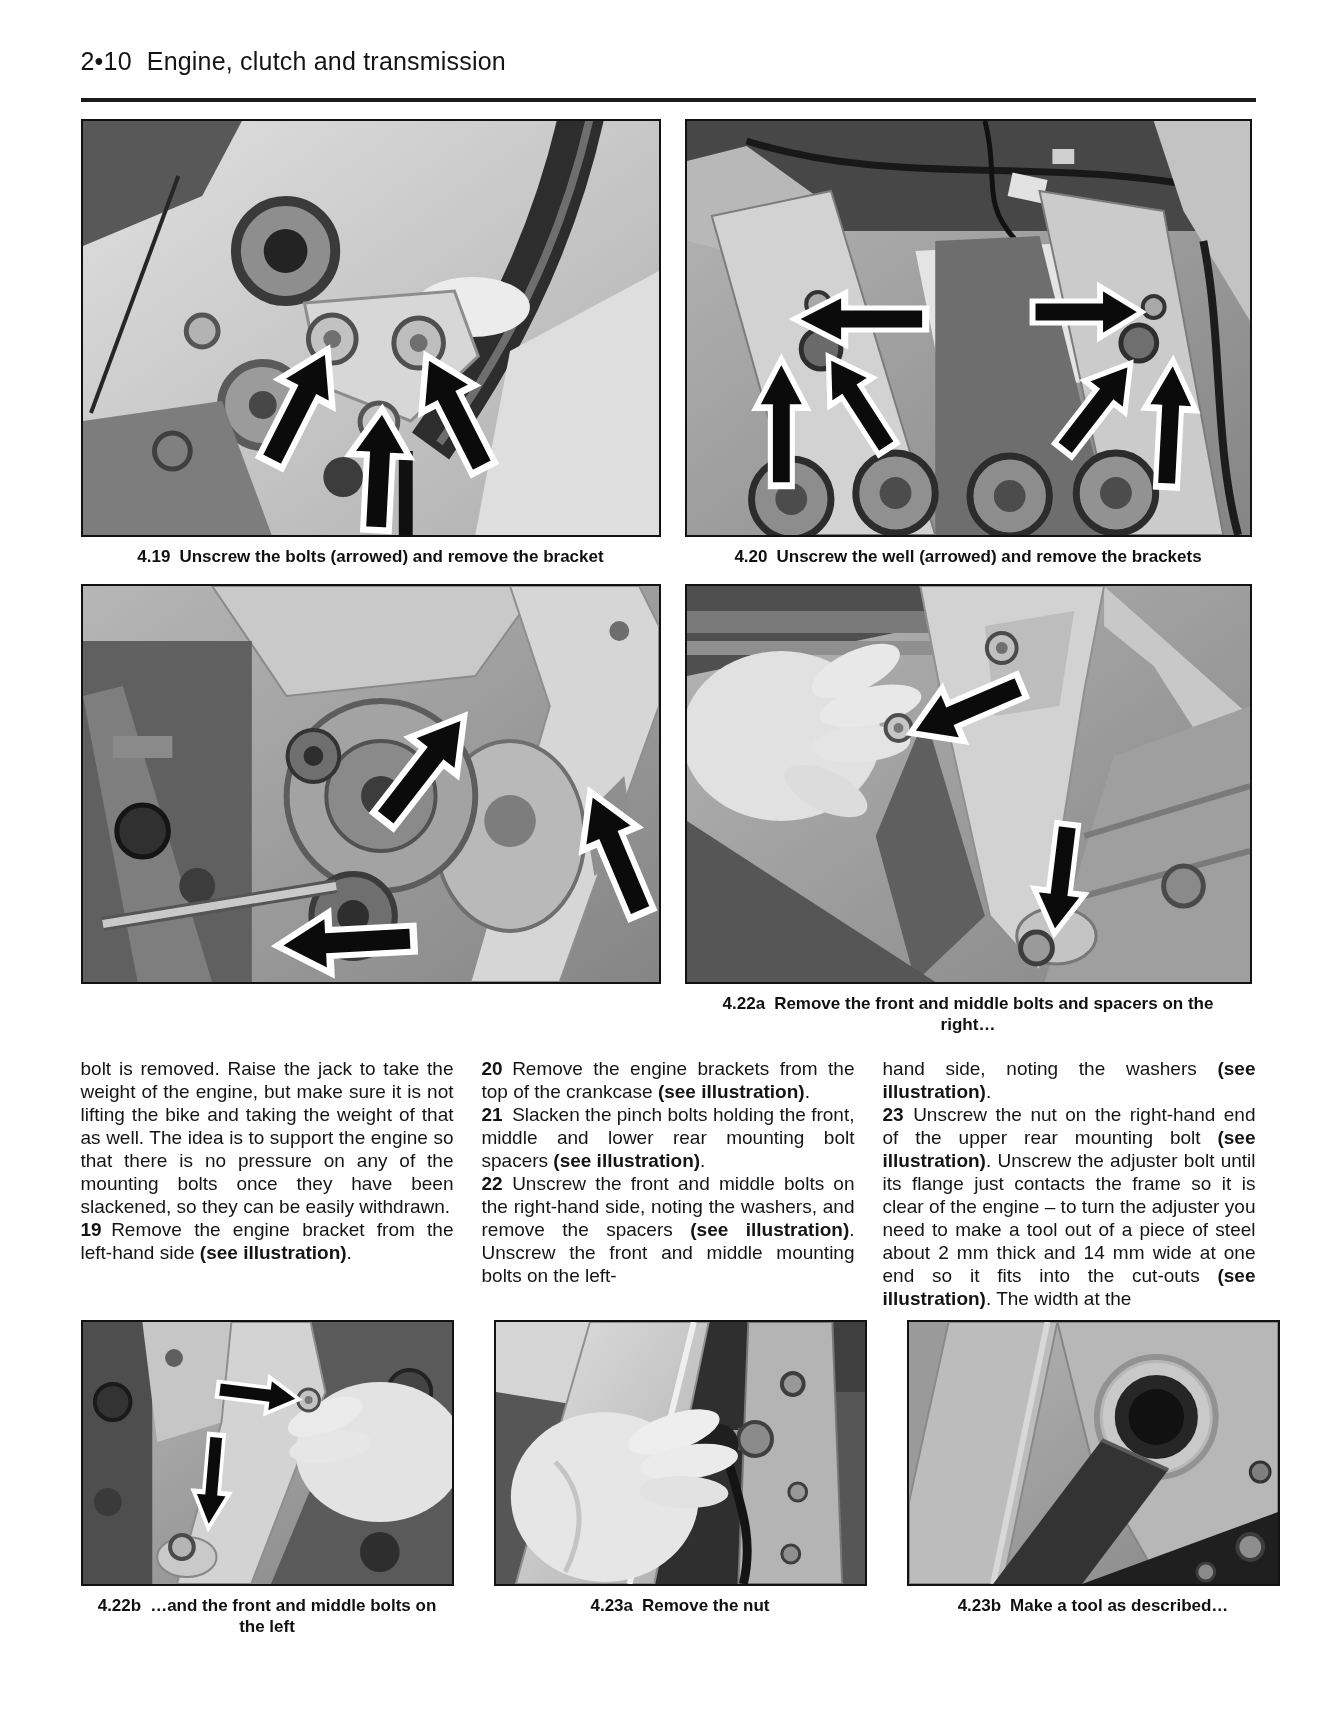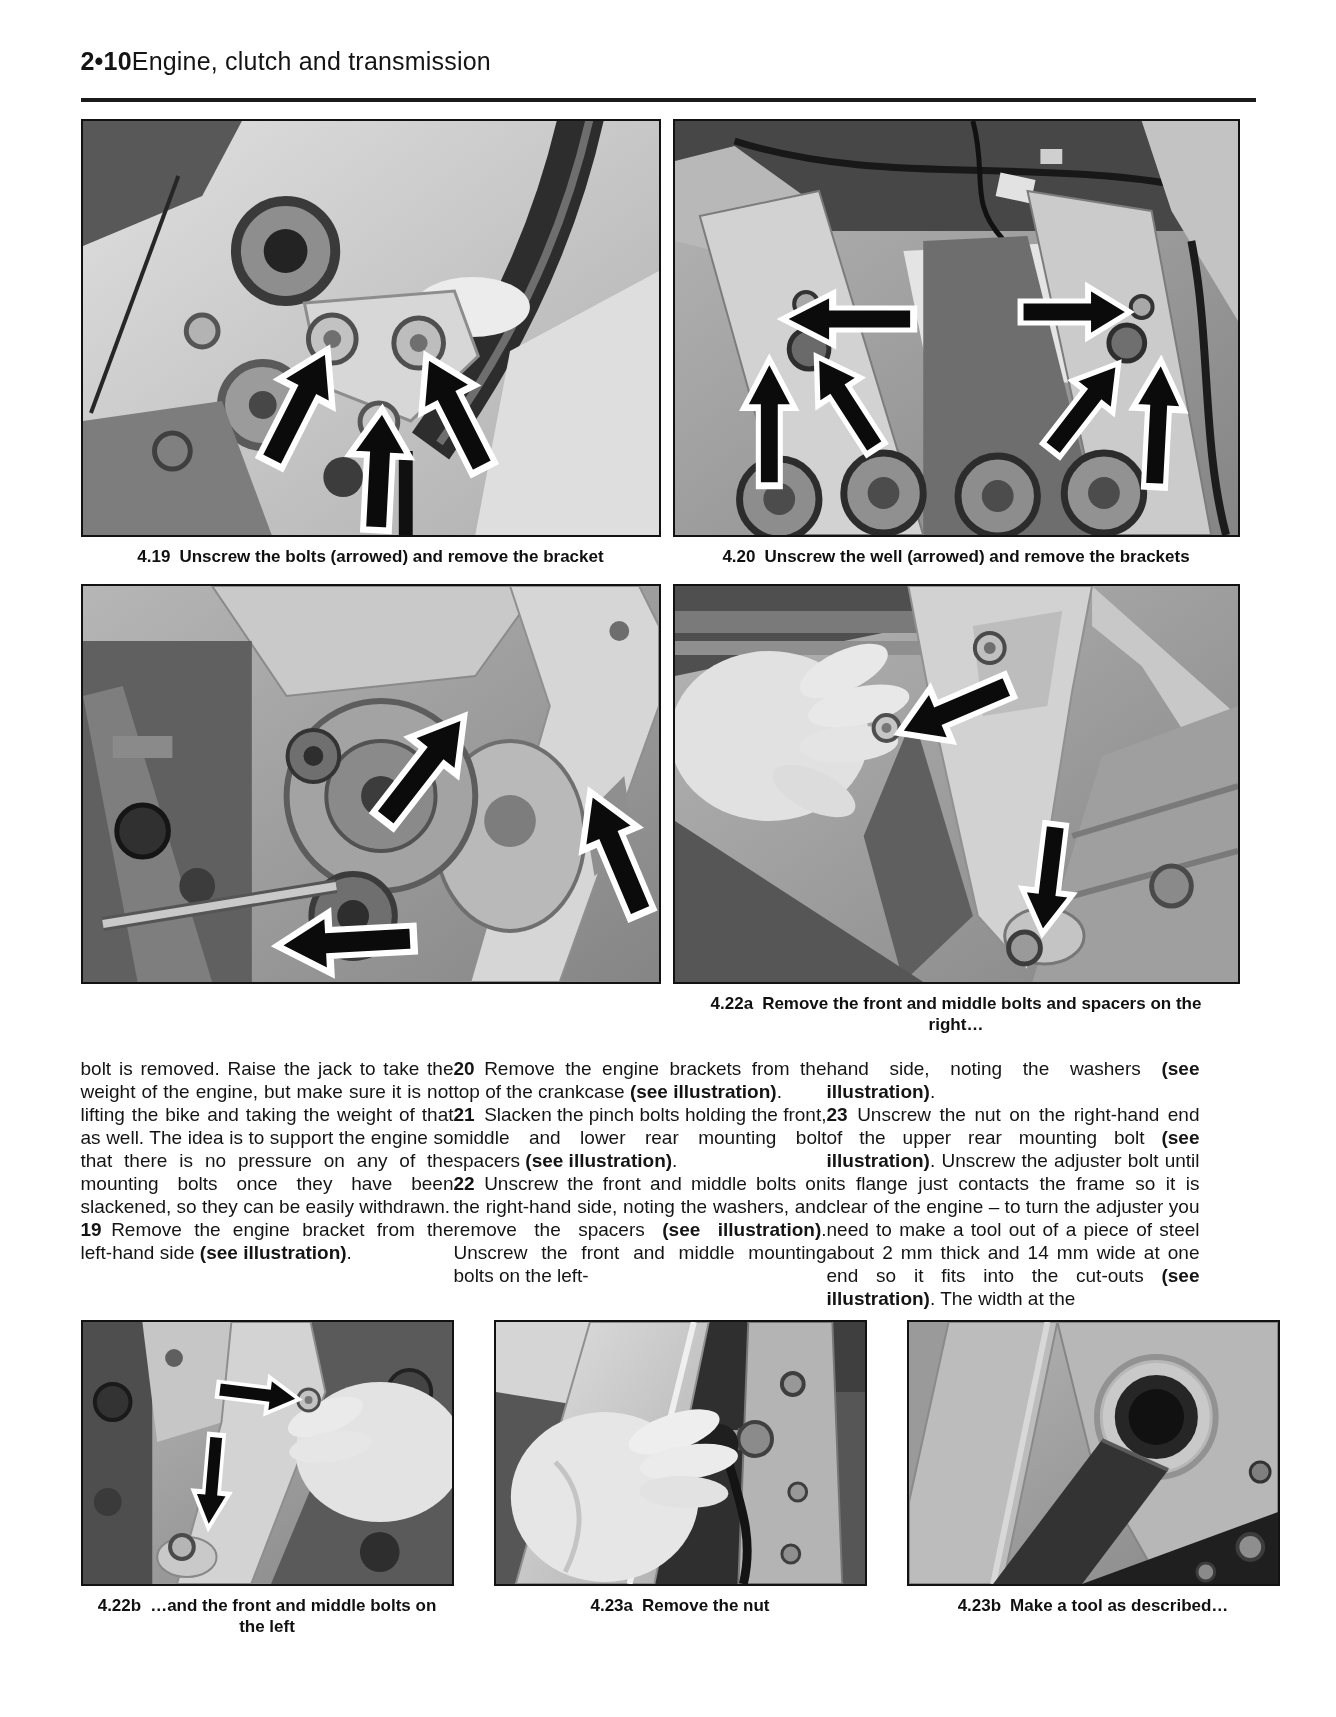--- a/index.html
+++ b/index.html
@@ -4,43 +4,43 @@
 <style>
   html,body{margin:0;padding:0}
   body{
     width:1336px;height:1717px;background:#ffffff;
     font-family:"Liberation Sans", sans-serif;color:#141414;
     -webkit-font-smoothing:antialiased;
   }
   .page{position:relative;width:1336px;height:1717px;overflow:hidden}
   .content{width:1175px;margin:0 auto;padding-top:48px}
   .pg-header{font-size:25px;line-height:27px;letter-spacing:.2px}
-  .pg-num{font-weight:700;}
+  .pg-num{font-weight:400;margin-right:15px}
   .pg-title{font-weight:400}
   .rule{height:4px;background:#1b1b1b;margin-top:23px}
 
   .figrow{display:grid;margin-top:17px}
-  .figrow.two{grid-template-columns:580px 567px;gap:12px}
+  .figrow.two{grid-template-columns:580px 567px;gap:24px}
   .figrow.three{grid-template-columns:373px 373px 373px;gap:40px}
   figure{margin:0}
   .photo{border:2px solid #121212;background:#a2a2a2}
   .photo svg{display:block;width:100%;height:100%}
   .ph-r1{height:414px}
   .ph-r2{height:396px}
   .ph-r3{height:262px}
   .cap{
     font-weight:700;font-size:17px;line-height:21px;text-align:center;
     margin-top:9px;padding:0 24px;color:#101010;
   }
   .cap-f422a{padding:0 22px}
   .figrow.three .cap{padding:0 10px}
   .fig-num{margin-right:9px}
 
   .bodytext{
-    display:grid;grid-template-columns:373px 373px 373px;
+    display:grid;grid-template-columns:373px 373px 373px;gap:28px;
     margin-top:22px;font-size:19px;line-height:23px;text-align:justify;
   }
   .bodytext p{margin:0;text-justify:inter-word}
   .bodytext b{font-weight:700}
   .figrow.bottom{margin-top:10px}
 </style>
 </head>
 <body>
 
 <svg width="0" height="0" style="position:absolute" aria-hidden="true">

